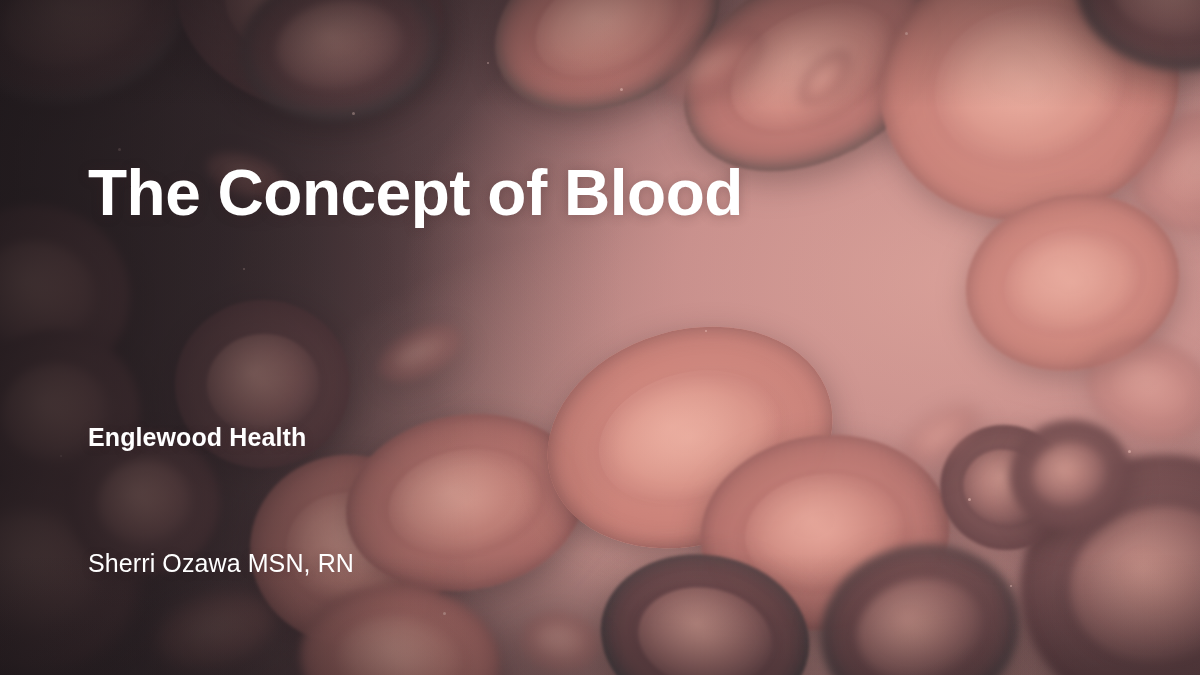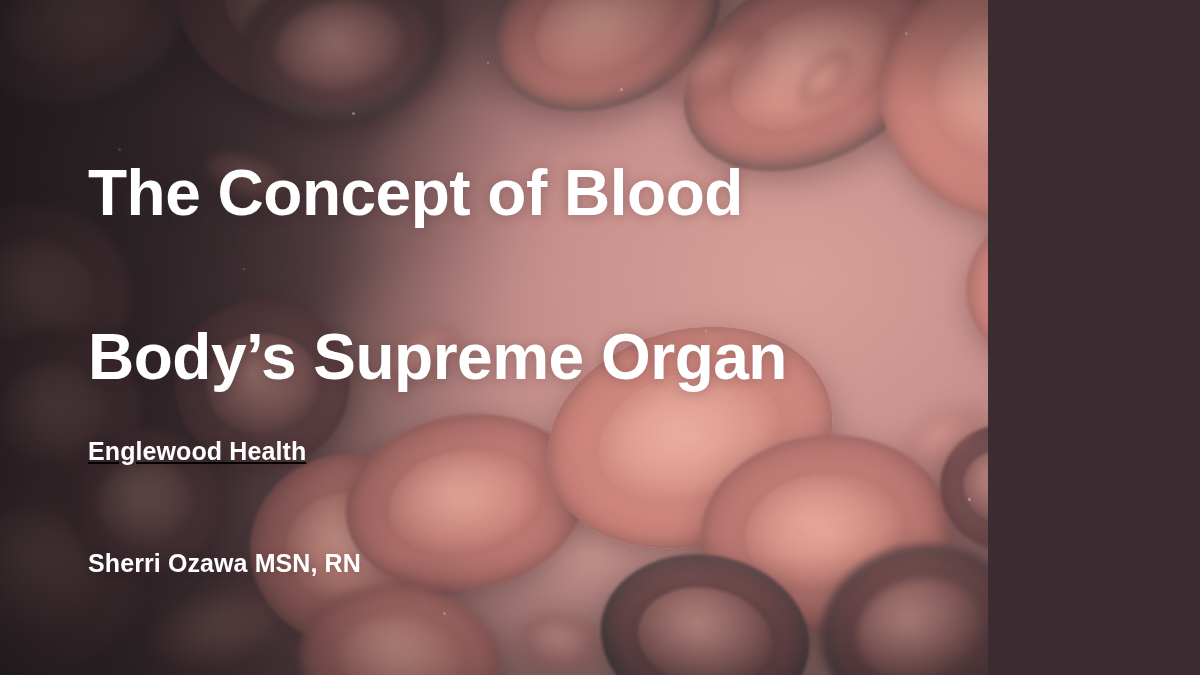--- a/index.html
+++ b/index.html
@@ -8,21 +8,21 @@
   html, body {
     width:1200px; height:675px;
     overflow:hidden;
     background:#3a2c30;
     font-family:"Liberation Sans", sans-serif;
   }
 
   
   .slide {
     position:relative;
-    width:988px; height:675px;
+    width:1200px; height:675px;
     overflow:hidden;
     background:#3b2d31;
   }
 
   
   .bg-art {
     position:absolute; inset:0;
     overflow:hidden;
   }
 
@@ -122,36 +122,36 @@
     font-size:64px;
     font-weight:bold;
     line-height:82px;
     letter-spacing:-.5px;
     color:#ffffff;
     text-shadow:0 1px 12px rgba(60,34,38,.30);
   }
 
   .meta {
     position:absolute;
-    left:0; top:430px;text-decoration:underline;
+    left:0; top:416px;
   }
   .meta-line {
     font-size:25px;
     font-weight:bold;
     line-height:42px;
     color:#ffffff;
     letter-spacing:.1px;
     text-shadow:0 1px 9px rgba(60,34,38,.28);
   }
 
   .presenter {
     position:absolute;
     left:0; top:549px;
     font-size:25px;
-    font-weight:bold;
+    font-weight:normal;
     color:#ffffff;
     letter-spacing:.1px;
     text-shadow:0 1px 9px rgba(60,34,38,.28);
   }
 </style>
 </head>
 <body>
 
 <div class="slide">
 
@@ -212,21 +212,21 @@
     <div class="speck" style="left:443px; top:612px; width:3px; height:3px;"></div>
     <div class="speck" style="left:60px;  top:455px; width:2px; height:2px;"></div>
 
     <div class="haze"></div>
     <div class="vignette"></div>
     <div class="edge-shade"></div>
   </div>
 
   <div class="content">
 
-    <h1 class="title"><span>The Concept of Blood</span><br><br><span>Body’s Supreme Organ</span></h1>
+    <h1 class="title"><span>The Concept of Blood</span><br><br></h1>
 
     <div class="meta">
       <div class="meta-line">Englewood Health</div>
     </div>
 
     <div class="presenter">Sherri Ozawa MSN, RN</div>
   </div>
 
 </div>
 

